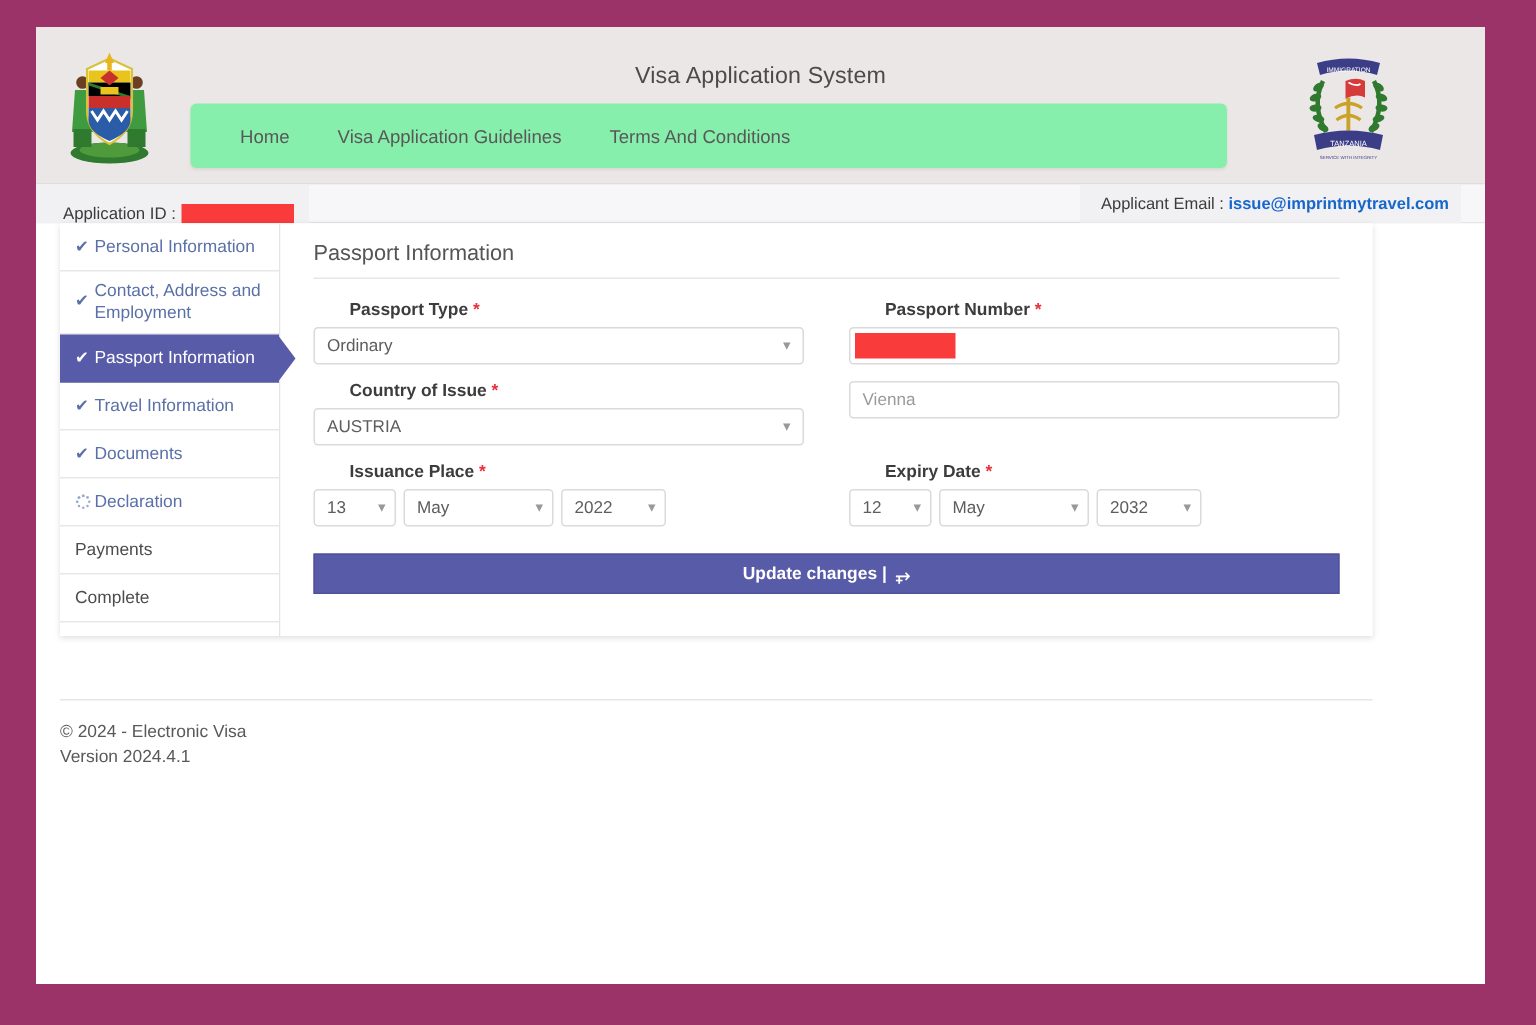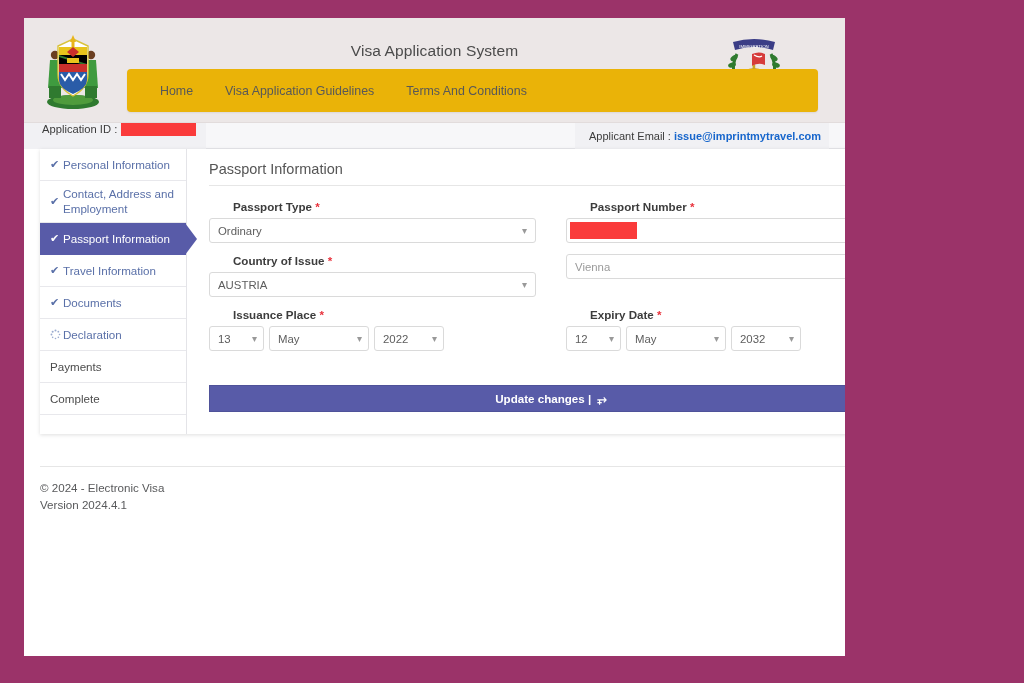--- a/index.html
+++ b/index.html
@@ -10,21 +10,21 @@
     background: #9b3369;
     font-family: "Liberation Sans", sans-serif;
     overflow: hidden;
   }
 
   
   .viewport {
     position: absolute;
     left: 24px;
     top: 18px;
-    width: 821px;
+    width: 966px;
     height: 638px;
     background: #ffffff;
     overflow: hidden;
   }
 
   
   .site-header {
     position: relative;
     height: 105px;
     background: #ece7e7;
@@ -52,21 +52,21 @@
     font-size: 15.5px;
     color: #4b4b4b;
     letter-spacing: .1px;
   }
   .navbar {
     position: absolute;
     left: 103px;
     top: 51px;
     width: 691px;
     height: 43px;
-    background: #eab308;
+    background: #86efac;
     border-radius: 4px;
     box-shadow: 0 1px 2px rgba(0,0,0,.07);
     display: flex;
     align-items: center;
     padding-left: 33px;
   }
   .nav-link {
     font-size: 12.4px;
     color: #585858;
     margin-right: 32px;
@@ -79,21 +79,21 @@
   .appid-bar {
     position: relative;
     height: 26px;
     background: #f7f7f9;
     border-bottom: 1px solid #e6e6ea;
     display: flex;
     align-items: center;
   }
   .appid-left {
     display: flex;
-    align-items: flex-start;
+    align-items: flex-end;
     height: 26px;
     padding: 0 10px 0 18px;
     background: #f1f1f4;
     width: 182px;
   }
   .appid-label {
     font-size: 11.2px;
     color: #3b3b3b;
     white-space: nowrap;
   }
@@ -252,21 +252,21 @@
     margin: 0 0 0 3px;
   }
   .placeholder { color: #9a9a9a; }
 
   .date-row { display: flex; gap: 5px; }
   .date-row .ctl { padding: 0 6px 0 8px; }
   .dd-day { width: 55px; flex: 0 0 55px; }
   .dd-month { width: 100px; flex: 0 0 100px; }
   .dd-year { width: 70px; flex: 0 0 70px; }
 
-  .submit-row { margin-top: 34px; }
+  .submit-row { margin-top: 18px; }
   .submit-btn {
     width: 100%;
     height: 27px;
     background: #585ba8;
     border: 1px solid #4f5299;
     color: #ffffff;
     font-size: 11.6px;
     font-weight: bold;
     display: flex;
     align-items: center;

